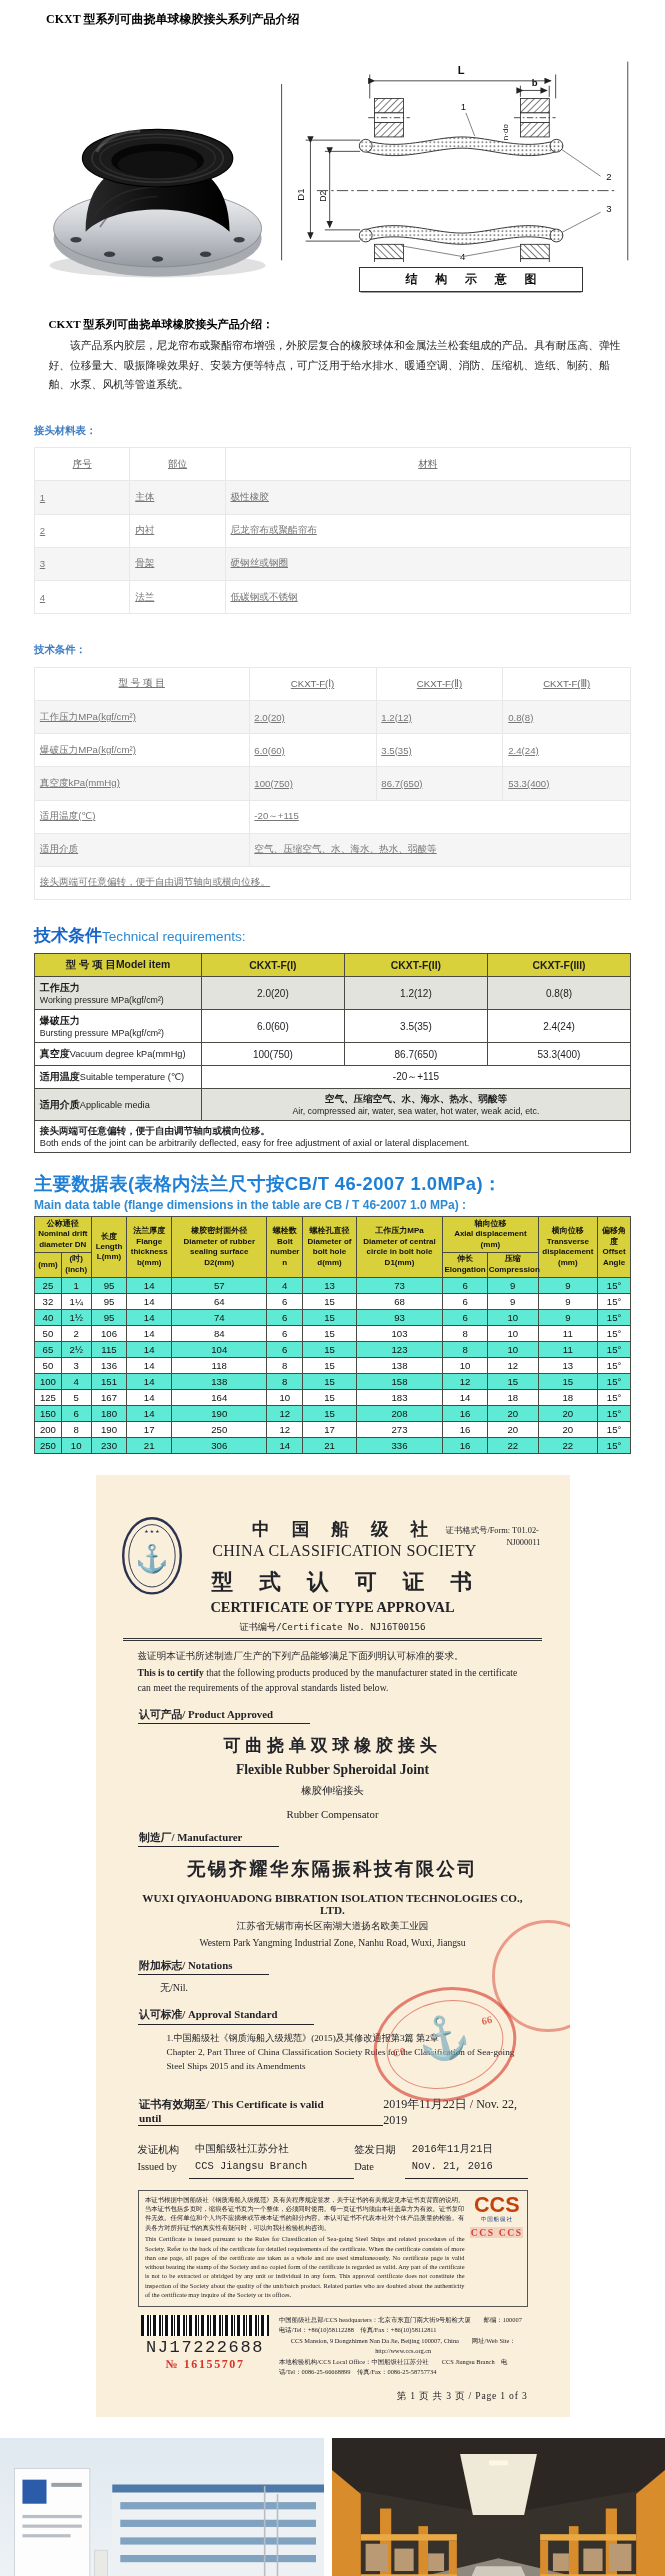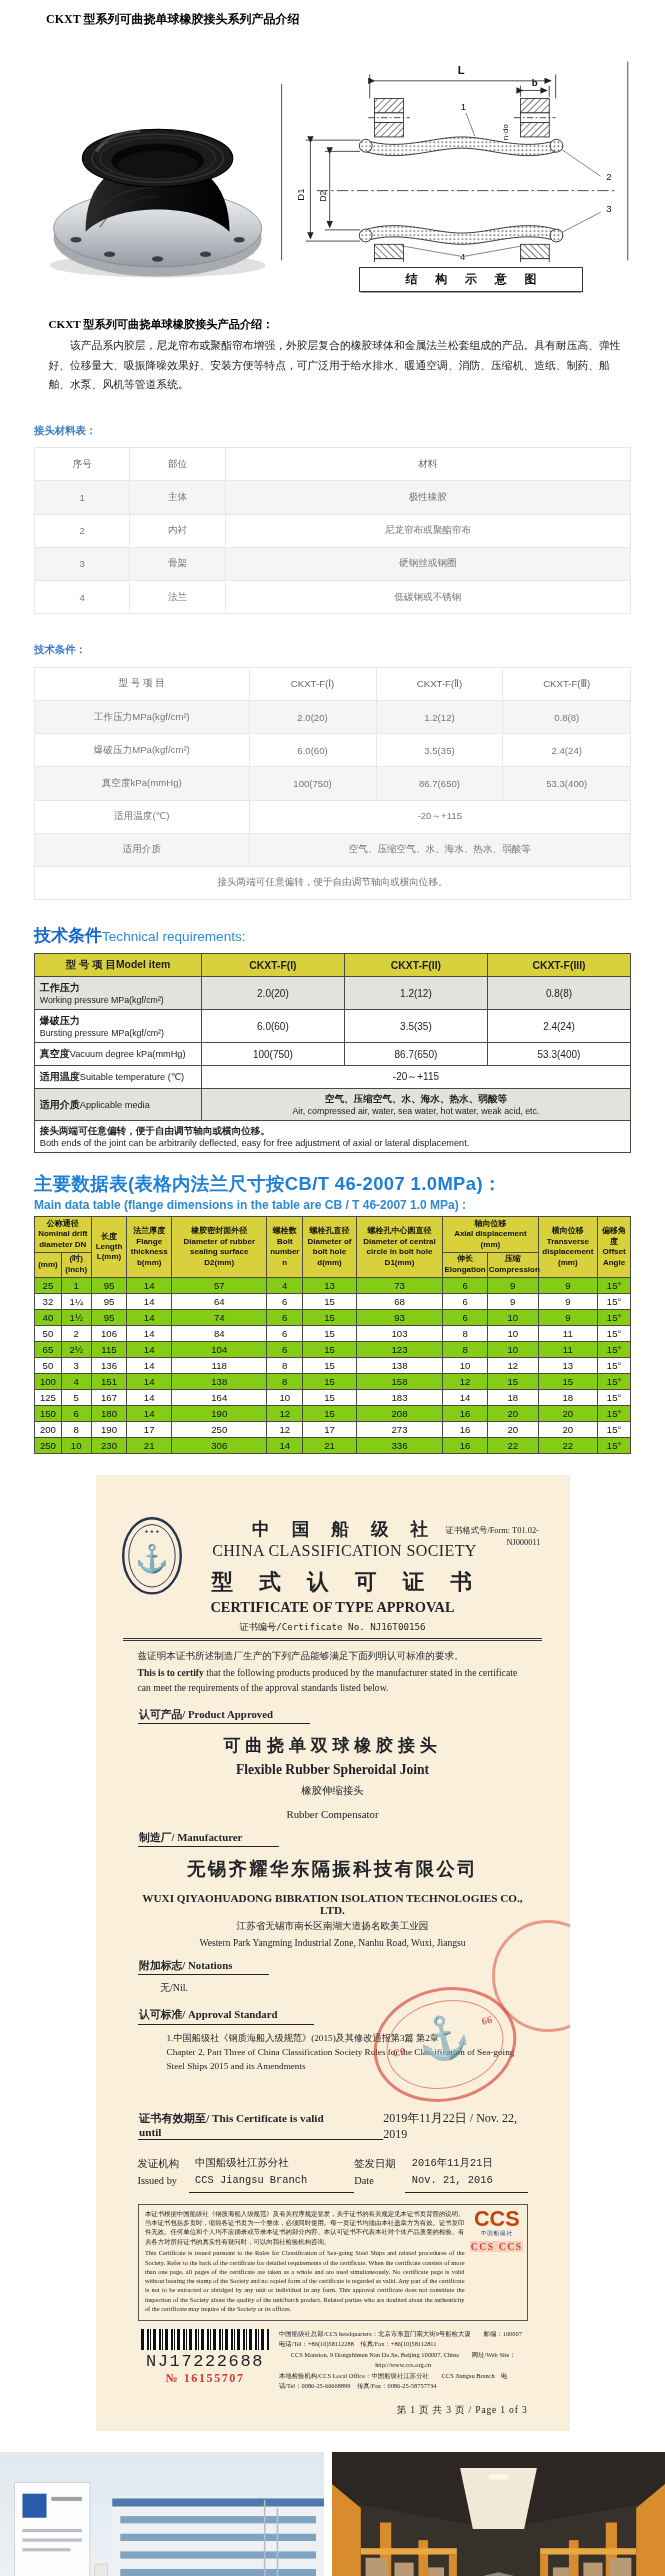--- a/index.html
+++ b/index.html
@@ -17,21 +17,21 @@
     font-weight:bold;font-size:12px;letter-spacing:7.2px;padding:3.2px 0 3.2px 7.2px;color:#111;
     box-shadow:0 2.4px 0 -1.6px #888;}
 
   .intro-heading{margin:21px 0 4.8px 14.4px;font-family:"Liberation Serif","DejaVu Serif",serif;
     font-size:11.2px;font-weight:bold;color:#000;}
   .intro-text{margin:0 4.8px 0 14.4px;font-family:"Liberation Serif","DejaVu Serif",serif;
     font-size:10.8px;line-height:1.8;color:#222;text-indent:2em;}
 
   
   .sec-label{color:#3a7cc6;font-size:10.4px;font-weight:bold;margin:29px 0 9.6px;}
-  table.tbl{width:100%;border-collapse:collapse;font-size:9.6px;color:#777;text-align:center;table-layout:fixed;}
+  table.tbl{width:100%;border-collapse:collapse;font-size:9.6px;color:#777;table-layout:fixed;text-decoration:underline;}
   table.tbl th,table.tbl td{border:0.8px solid #e8e8e8;padding:9.6px 4.8px;font-weight:normal;}
   table.tbl thead th{color:#666;}
   table.tbl tr.alt{background:#f5f5f5;}
 
   
   .bi-heading{margin:24px 0 6.4px;}
   .bi-heading .cn{color:#1565c8;font-size:17px;font-weight:bold;}
   .bi-heading .en{color:#2f8ad2;font-size:13.6px;}
   table.bi-table{width:100%;border-collapse:collapse;border:1.6px solid #4a4a44;text-align:center;
     font-size:10px;color:#1c1c1c;table-layout:fixed;}
@@ -52,21 +52,21 @@
   
   .main-heading{margin:17.6px 0 4.8px;}
   .main-heading .cn{display:block;color:#1e7fd6;font-size:18.4px;font-weight:bold;letter-spacing:0.4px;}
   .main-heading .en{display:block;color:#2f8ad2;font-size:12px;font-weight:bold;margin-top:1.6px;}
   table.main-table{width:100%;border-collapse:collapse;border:1.6px solid #4a4a44;text-align:center;
     table-layout:fixed;color:#111;}
   table.main-table th{background:#d8d13c;border:0.8px solid #4a4a44;padding:1.6px 0.8px;
     font-size:8px;font-weight:bold;line-height:1.3;}
   table.main-table th span{display:block;}
   table.main-table td{border:0.8px solid #4a4a44;padding:2px 0.8px;font-size:9.6px;}
-  table.main-table tr.alt{background:#84cc16;}
+  table.main-table tr.alt{background:#5eead4;}
 
   
   .certificate{width:474px;margin:21px auto 0;background:#faefdb;position:relative;overflow:hidden;
     padding:42px 42px 13px;box-sizing:border-box;min-height:715px;
     font-family:"Liberation Serif","DejaVu Serif",serif;color:#23242a;}
   .cert-emblem{position:absolute;left:24px;top:40px;width:64px;height:82px;}
   .cert-form{position:absolute;right:29px;top:50px;font-size:8.4px;width:95px;line-height:1.5;}
   .cert-form .t-r{text-align:right;}
   .cert-org-cn{text-align:center;font-size:17.6px;font-weight:bold;letter-spacing:8.8px;margin-left:24px;}
   .cert-org-en{text-align:center;font-size:16px;letter-spacing:0.4px;margin:1.6px 0 0 24px;}
@@ -79,21 +79,21 @@
     padding:0 37px 1.6px 1.6px;margin:10.4px 0 4px;}
   .cert-product-cn{text-align:center;font-size:17px;font-weight:bold;letter-spacing:4.8px;margin-top:6.4px;}
   .cert-product-en{text-align:center;font-size:13.6px;font-weight:bold;margin-top:4.8px;}
   .cert-product-cn2{text-align:center;font-size:10.4px;margin-top:5.6px;}
   .cert-product-en2{text-align:center;font-size:10.8px;margin-top:10.4px;}
   .cert-mfr-cn{text-align:center;font-size:18.4px;font-weight:bold;letter-spacing:2.4px;margin-top:4.8px;}
   .cert-mfr-en{text-align:center;font-size:11.2px;font-weight:bold;margin-top:11.2px;}
   .cert-addr{text-align:center;font-size:9.6px;margin-top:4px;}
   .cert-indent{font-size:10px;margin:1.6px 0 3.2px 22.4px;}
   .cert-standard{font-size:9.2px;line-height:1.5;margin:3.2px 0 0 29px;}
-  .cert-valid{margin-top:36px;display:flex;align-items:baseline;justify-content:flex-start;}
+  .cert-valid{margin-top:22px;display:flex;align-items:baseline;justify-content:flex-start;}
   .cert-valid .cert-label{padding-right:56px;margin:0;font-size:11.2px;}
   .cert-valid-date{font-size:12px;}
   .cert-issue{display:flex;margin-top:13px;font-size:10.4px;}
   .issue-left{display:flex;flex:1.25;}
   .issue-right{display:flex;flex:1;}
   .issue-labels{line-height:1.7;margin-right:9.6px;white-space:nowrap;}
   .issue-value{border-bottom:0.8px solid #23242a;line-height:1.7;padding:0 6.4px 1.6px;flex:1;font-family:Liberation Mono, monospace;}
   .cert-fine{border:0.8px solid #555;margin-top:11.2px;padding:4px 62px 4px 6.4px;position:relative;}
   .cert-fine p{margin:0 0 2.4px;font-size:6.4px;line-height:1.45;text-align:justify;}
   .ccs-logo{position:absolute;right:3.2px;top:3.2px;width:53px;text-align:center;}
@@ -444,21 +444,21 @@
               <span>螺栓数</span>
               <span>Bolt number</span>
               <span>n</span>
             </th>
           <th rowspan="2">
               <span>螺栓孔直径</span>
               <span>Diameter of bolt hole</span>
               <span>d(mm)</span>
             </th>
           <th rowspan="2">
-              <span>螺栓孔中心圆直径</span>
+              <span>工作压力MPa</span>
               <span>Diameter of central circle in bolt hole</span>
               <span>D1(mm)</span>
             </th>
           <th colspan="2">
               <span>轴向位移</span>
               <span>Axial displacement</span>
               <span>(mm)</span>
             </th>
           <th rowspan="2">
               <span>横向位移</span>

